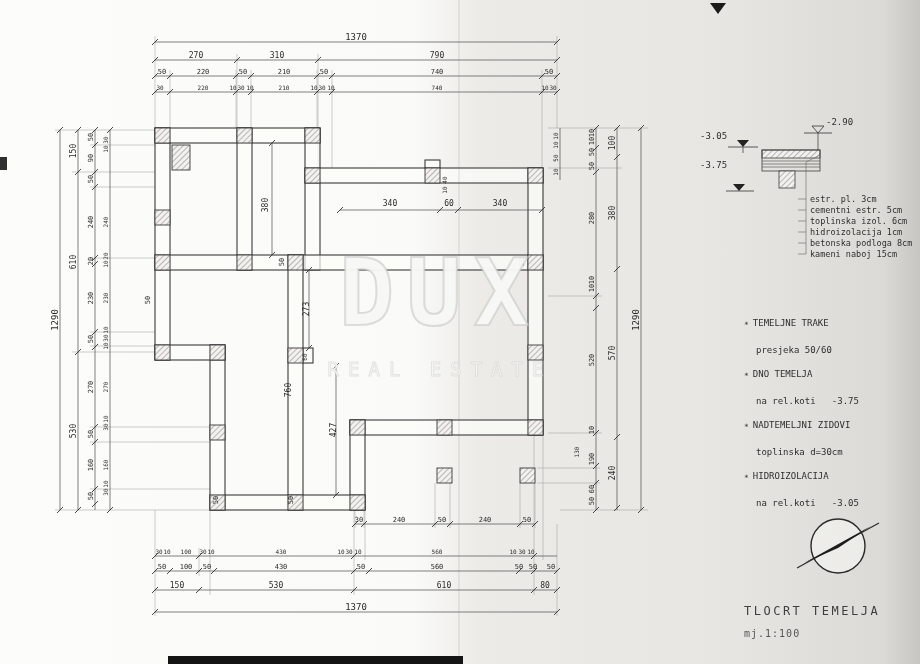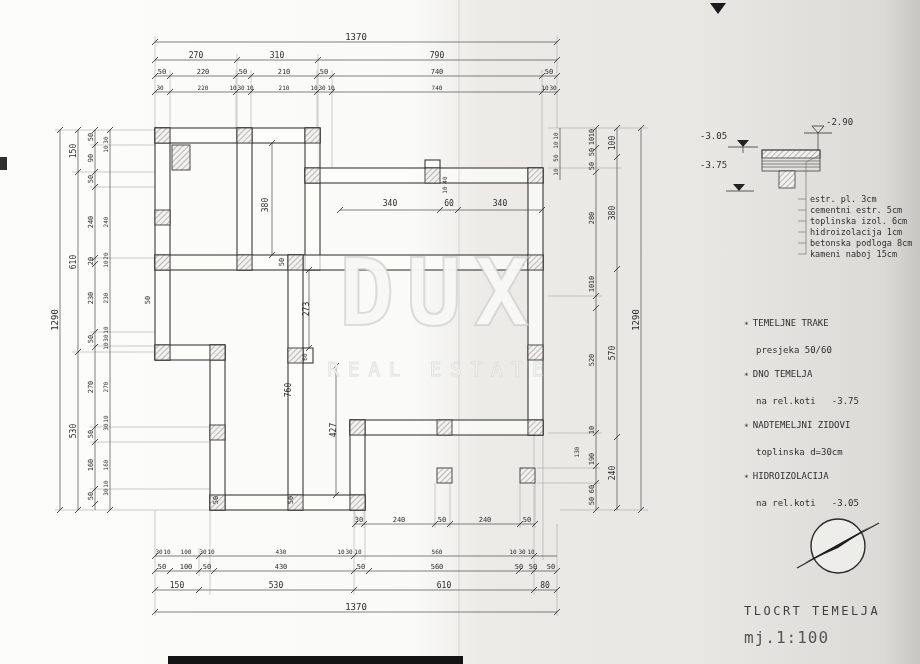--- a/index.html
+++ b/index.html
@@ -29,21 +29,21 @@
   .elev-c{left:700px;top:160px;}
   .layers{position:absolute;left:810px;top:194px;}
   .layer{font-size:8.5px;line-height:11px;white-space:pre;color:#2e2e2e;}
   .notes{position:absolute;left:744px;top:318px;width:175px;}
   .note{margin-bottom:14px;}
   .n1{font-size:9px;white-space:pre;}
   .bullet{font-size:8px;margin-right:4px;color:#2e2e2e;}
   .n2{font-size:9px;margin-left:12px;margin-top:17px;white-space:pre;}
   .titleblock{position:absolute;left:744px;top:604px;}
   .tb-title{font-size:12px;letter-spacing:2.5px;color:#3f3f3f;}
-  .tb-scale{font-size:16px;letter-spacing:1px;color:#555;margin-top:10px;}
+  .tb-scale{font-size:10px;letter-spacing:1px;color:#555;margin-top:10px;}
 </style>
 </head>
 <body>
 
 <div class="page">
 
   <svg id="plan-svg" width="920" height="664">
       <defs>
         <pattern id="hat" patternUnits="userSpaceOnUse" width="4" height="4" patternTransform="rotate(45)">
           <rect x="0" y="0" width="4" height="4" fill="#f2f1ee"></rect>

